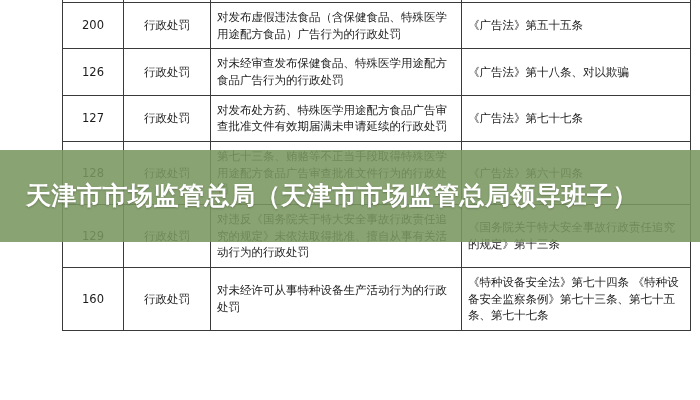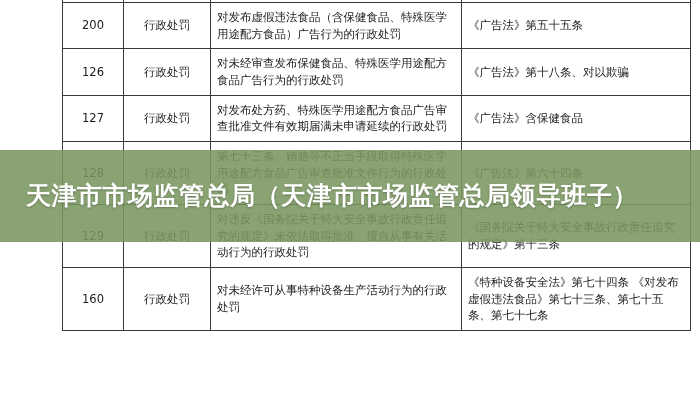--- a/index.html
+++ b/index.html
@@ -91,39 +91,39 @@
       <tr>
         <td class="col-no">126</td>
         <td class="col-type">行政处罚</td>
         <td class="col-act">对未经审查发布保健食品、特殊医学用途配方食品广告行为的行政处罚</td>
         <td class="col-law">《广告法》第十八条、对以欺骗</td>
       </tr>
       <tr>
         <td class="col-no">127</td>
         <td class="col-type">行政处罚</td>
         <td class="col-act">对发布处方药、特殊医学用途配方食品广告审查批准文件有效期届满未申请延续的行政处罚</td>
-        <td class="col-law">《广告法》含保健食品</td>
+        <td class="col-law">《广告法》第七十七条</td>
       </tr>
       <tr>
         <td class="col-no">128</td>
         <td class="col-type">行政处罚</td>
         <td class="col-act">第七十三条、贿赂等不正当手段取得特殊医学用途配方食品广告审查批准文件行为的行政处罚</td>
         <td class="col-law">《广告法》第六十四条</td>
       </tr>
       <tr>
         <td class="col-no">129</td>
         <td class="col-type">行政处罚</td>
         <td class="col-act">对违反《国务院关于特大安全事故行政责任追究的规定》未依法取得批准、擅自从事有关活动行为的行政处罚</td>
         <td class="col-law">《国务院关于特大安全事故行政责任追究的规定》第十三条</td>
       </tr>
       <tr>
         <td class="col-no">160</td>
         <td class="col-type">行政处罚</td>
         <td class="col-act">对未经许可从事特种设备生产活动行为的行政处罚</td>
-        <td class="col-law">《特种设备安全法》第七十四条 《对发布虚假违法食品》第七十三条、第七十五条、第七十七条</td>
+        <td class="col-law">《特种设备安全法》第七十四条 《特种设备安全监察条例》第七十三条、第七十五条、第七十七条</td>
       </tr>
     </tbody>
   </table>
 
   <div class="banner">
     <div class="banner-title">天津市市场监管总局（天津市市场监管总局领导班子）</div>
   </div>
 
 </div>
 

